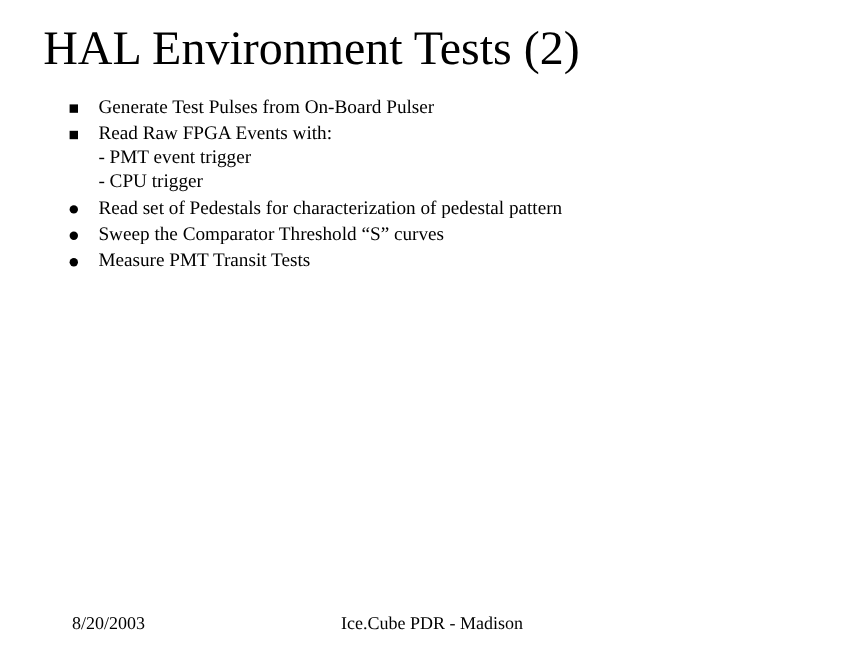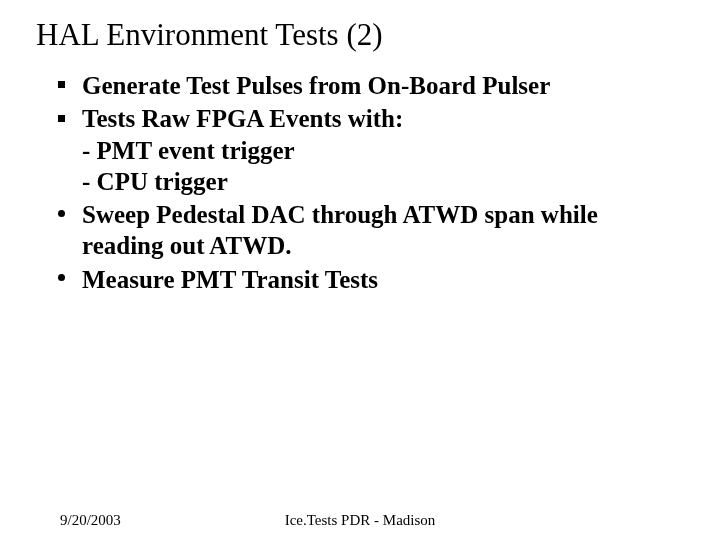--- a/index.html
+++ b/index.html
@@ -12,32 +12,31 @@
     color: #000;
   }
   .slide {
     box-sizing: border-box;
     width: 720px;
     height: 540px;
     padding: 18px 36px 0 36px;
     position: relative;
   }
   .title {
-    font-size: 31px;
+    font-size: 40px;
     font-weight: normal;
     margin: 0 0 18px 0;
     line-height: 1.1;
   }
   ul.bullets {
     list-style: none;
     margin: 0;
     padding: 0 0 0 22px;
-    font-size: 25px;
+    font-size: 16px;
     line-height: 1.25;
-    font-weight: bold;
   }
   ul.bullets > li {
     position: relative;
     padding-left: 24px;
     margin: 0 0 2px 0;
   }
   ul.bullets > li.square::before {
     content: "";
     position: absolute;
     left: 0;
@@ -82,30 +81,33 @@
 
 <div class="slide">
 
   <h1 class="title">HAL Environment Tests (2)</h1>
 
   <ul class="bullets">
     <li class="square">
       <span>Generate Test Pulses from On-Board Pulser</span>
     </li>
     <li class="square">
-      <span>Tests Raw FPGA Events with:</span>
+      <span>Read Raw FPGA Events with:</span>
       <span class="subline">- PMT event trigger</span>
       <span class="subline">- CPU trigger</span>
     </li>
     <li class="disc">
-      <span>Sweep Pedestal DAC through ATWD span while reading out ATWD.</span>
+      <span>Read set of Pedestals for characterization of pedestal pattern</span>
+    </li>
+    <li class="disc">
+      <span>Sweep  the Comparator Threshold “S” curves</span>
     </li>
     <li class="disc">
       <span>Measure PMT Transit Tests</span>
     </li>
   </ul>
 
   <div class="footer">
-    <span class="footer-date">9/20/2003</span>
-    <span class="footer-center">Ice.Tests PDR - Madison</span>
+    <span class="footer-date">8/20/2003</span>
+    <span class="footer-center">Ice.Cube PDR - Madison</span>
   </div>
 
 </div>
 
 </body></html>

